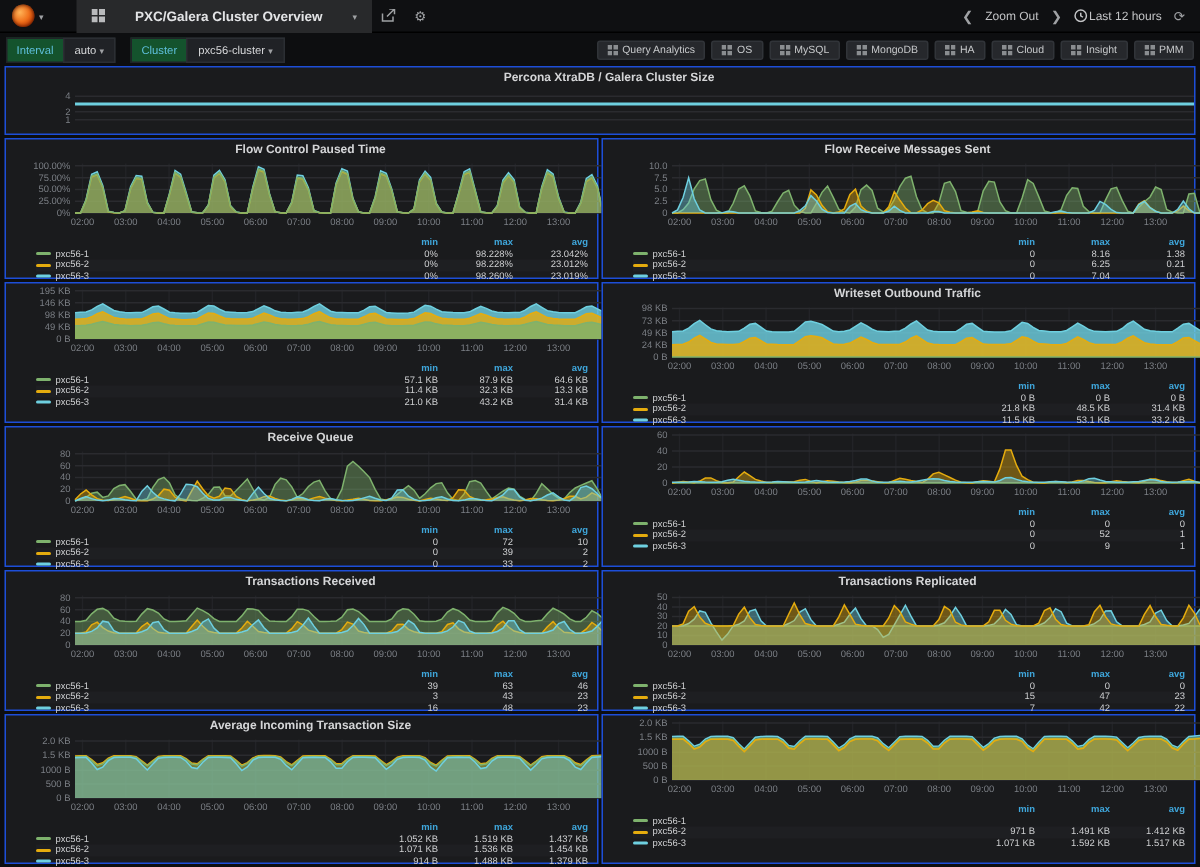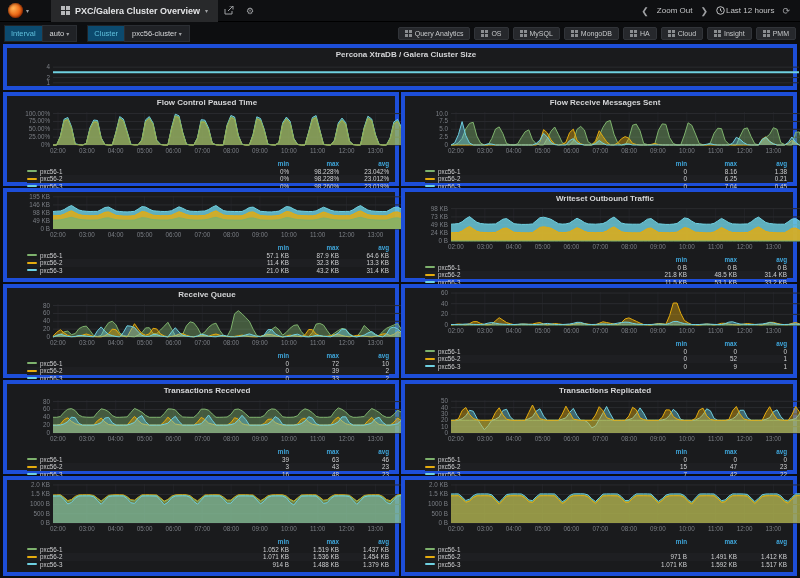--- a/index.html
+++ b/index.html
@@ -5,37 +5,37 @@
   * { margin:0; padding:0; box-sizing:border-box; }
   html,body { width:800px; height:578px; background:#0d0e10; overflow:hidden;
     font-family:"Liberation Sans", sans-serif; color:#c8c9ca; }
   
   .navbar { height:22px; background:#0f1012; display:flex; align-items:center; border-bottom:1px solid #000; }
   .logo-wrap { display:flex; align-items:center; padding:0 8px; gap:3px; }
   .grafana-logo { width:15px; height:15px; border-radius:50%;
     background:radial-gradient(circle at 35% 35%, #ffb357 0%, #f0711c 45%, #c33b01 80%, #7a1d00 100%);
     box-shadow:inset 0 0 3px #3a0c00; }
   .caret { font-size:6px; color:#9fa1a4; }
-  .dash-title-chip { height:22px; background:#28292b; display:flex; align-items:center; gap:5px; padding:0 10px; margin-left:14px; }
+  .dash-title-chip { height:22px; background:#28292b; display:flex; align-items:center; gap:20px; padding:0 10px; margin-left:14px; }
   .dash-title-chip .title { font-size:9px; color:#e3e4e6; font-weight:bold; }
   .nav-icon { color:#9fa1a4; font-size:9px; padding:0 6px; cursor:pointer; }
   .nav-right { margin-left:auto; display:flex; align-items:center; gap:8px; padding-right:10px; font-size:8px; color:#c2c3c5; }
   .nav-right .chev { color:#9fa1a4; font-size:9px; }
   .tiny-svg { vertical-align:-1px; }
   
   .submenu { height:20px; display:flex; align-items:center; padding:2px 4px 0 4px; gap:4px; }
   .tmpl { display:flex; align-items:center; }
-  .tmpl .lbl { font-size:7.5px; color:#5fc0dd; background:#0c4a6e; padding:3px 6px; border:1px solid #202327; border-right:none; }
+  .tmpl .lbl { font-size:7.5px; color:#5fc0dd; background:#14532d; padding:3px 6px; border:1px solid #202327; border-right:none; }
   .tmpl .val { font-size:7.5px; color:#d6d7d9; background:#202226; padding:3px 7px; border:1px solid #2b2e33; }
   .links { margin-left:auto; display:flex; gap:4px; }
   .link-btn { display:flex; align-items:center; gap:3px; background:#26282c; border:1px solid #313439;
     color:#c6c8ca; font-size:7px; padding:2px 6px; border-radius:2px; cursor:pointer; }
   
   .dash { display:flex; flex-wrap:wrap; gap:2px; padding:2px 3px; }
-  .panel { background:#1a1b1d; border:4px solid #1d4ed8; width:calc(50% - 1px); position:relative;padding-left:12px; }
+  .panel { background:#1a1b1d; border:1px solid #1d4ed8; width:calc(50% - 1px); position:relative;padding-left:12px; }
   .panel.full { width:100%; height:46px; }
   .panel.h-row { height:94px; }
   .panel.h-last { height:100px; }
   .ptitle { text-align:center; font-size:8px; font-weight:bold; color:#d4d5d7; padding-top:2px; height:12px; cursor:pointer; }
   
   .legend { padding:0 6px 1px 8px; }
   .lrow { display:flex; align-items:center; height:7.5px; font-size:6.3px; }
   .lrow.alt { background:#1e1f22; }
   .lname { flex:1; display:flex; align-items:center; gap:3px; color:#d0d1d3; cursor:pointer; }
   .ldash { display:inline-block; width:10px; height:2px; border-radius:1px; }
@@ -779,21 +779,21 @@
         <div class="lrow">
           <span class="lname">
             <span class="ldash" style="background:#6ed0e0"></span>
             <span>pxc56-3</span>
           </span>
           <span class="lval">7</span>
           <span class="lval">42</span>
           <span class="lval">22</span>
         </div>
       </div></div>
-    <div class="panel h-last"><svg width="392" height="54">
+    <div class="panel h-last"><div class="ptitle">Average Incoming Transaction Size</div><svg width="392" height="54">
         <line x1="39" y1="4" x2="39" y2="43" stroke="#222327" stroke-width="1"></line>
         <text x="39" y="51" text-anchor="middle" font-size="6.3" fill="#7b7f85">02:00</text>
         <line x1="67.85245901639344" y1="4" x2="67.85245901639344" y2="43" stroke="#222327" stroke-width="1"></line>
         <text x="67.85245901639344" y="51" text-anchor="middle" font-size="6.3" fill="#7b7f85">03:00</text>
         <line x1="96.70491803278688" y1="4" x2="96.70491803278688" y2="43" stroke="#222327" stroke-width="1"></line>
         <text x="96.70491803278688" y="51" text-anchor="middle" font-size="6.3" fill="#7b7f85">04:00</text>
         <line x1="125.55737704918033" y1="4" x2="125.55737704918033" y2="43" stroke="#222327" stroke-width="1"></line>
         <text x="125.55737704918033" y="51" text-anchor="middle" font-size="6.3" fill="#7b7f85">05:00</text>
         <line x1="154.40983606557376" y1="4" x2="154.40983606557376" y2="43" stroke="#222327" stroke-width="1"></line>
         <text x="154.40983606557376" y="51" text-anchor="middle" font-size="6.3" fill="#7b7f85">06:00</text>

